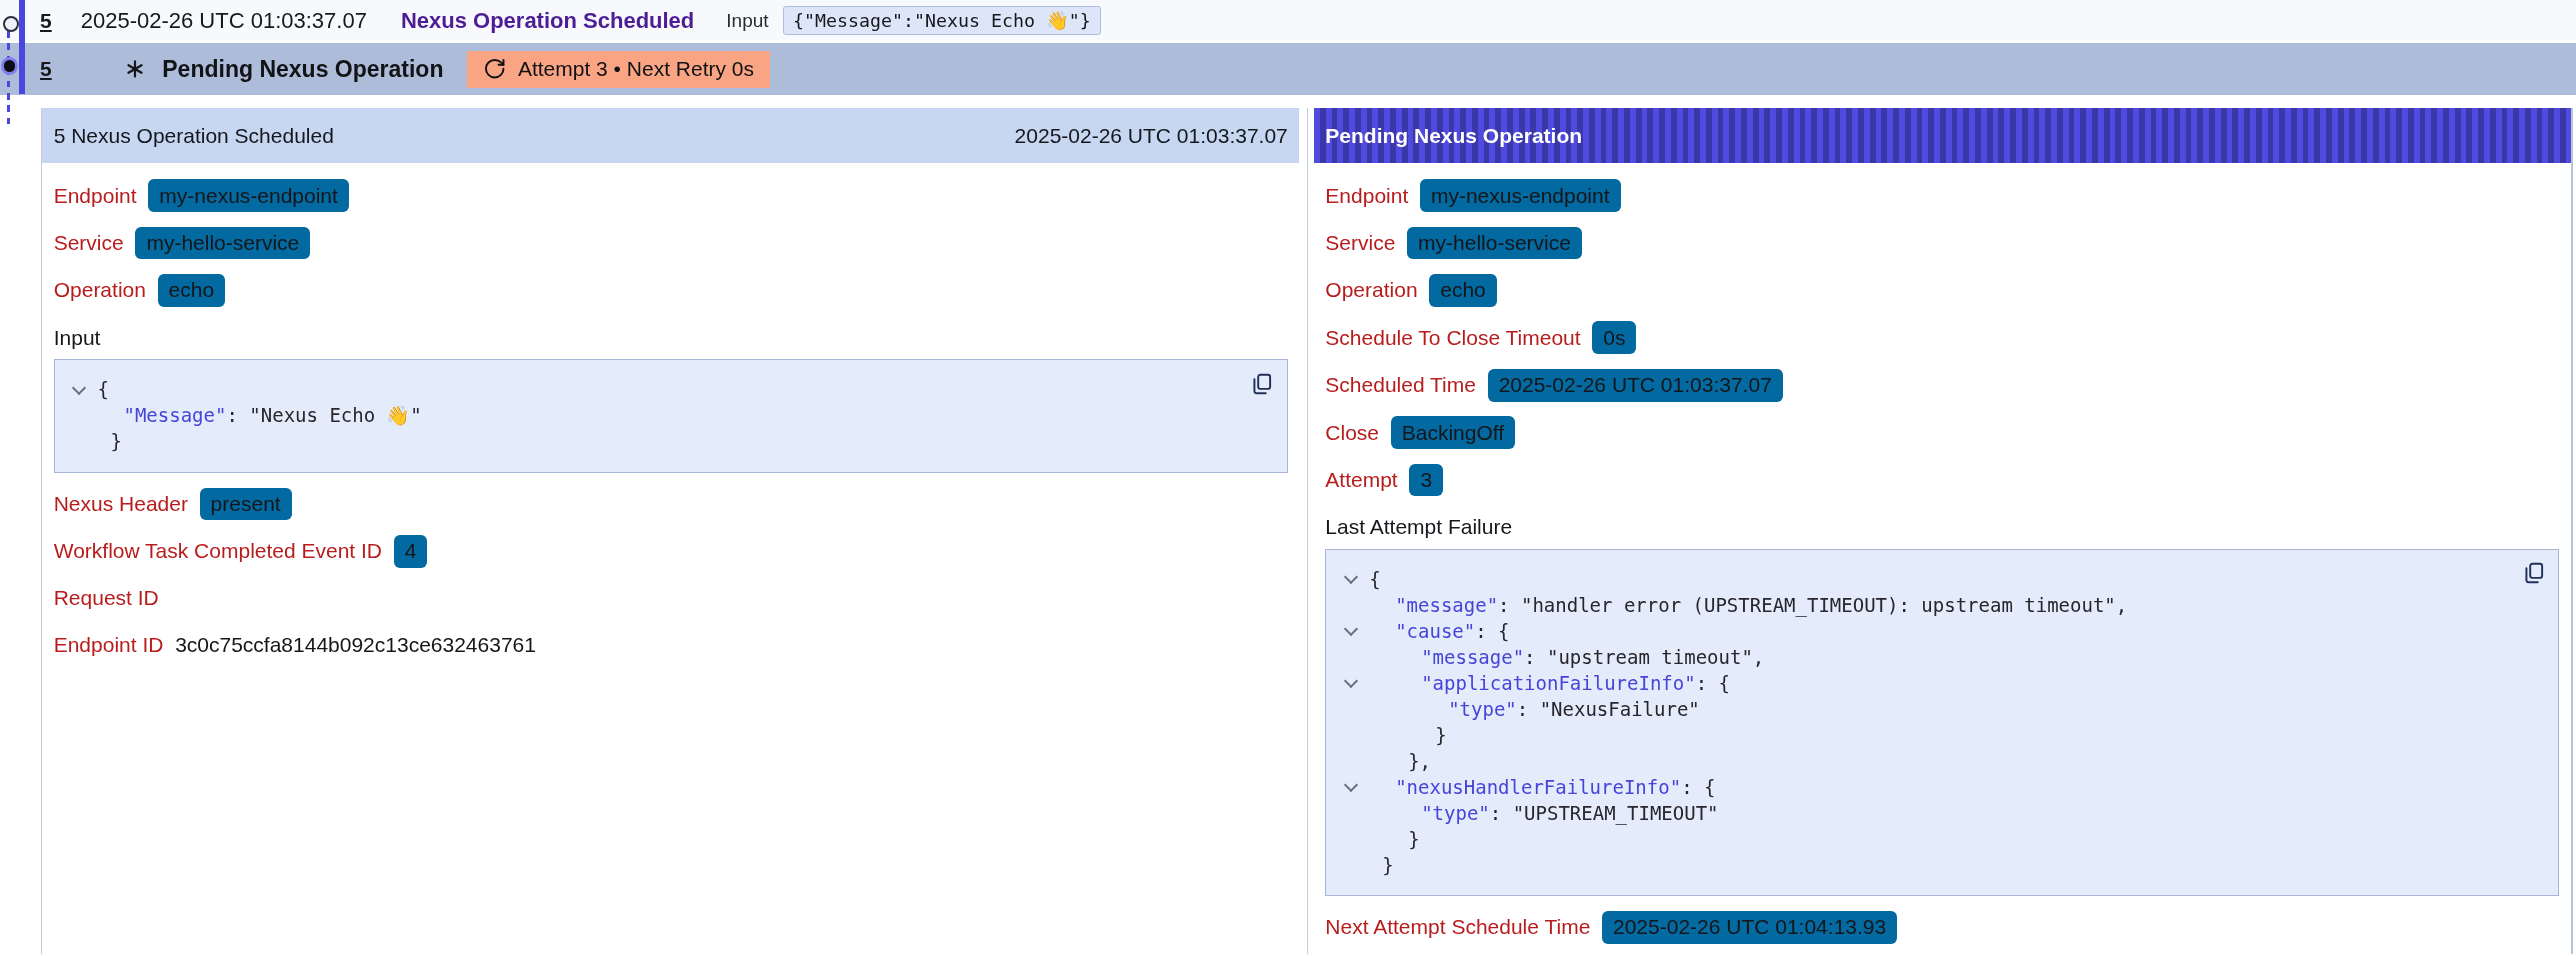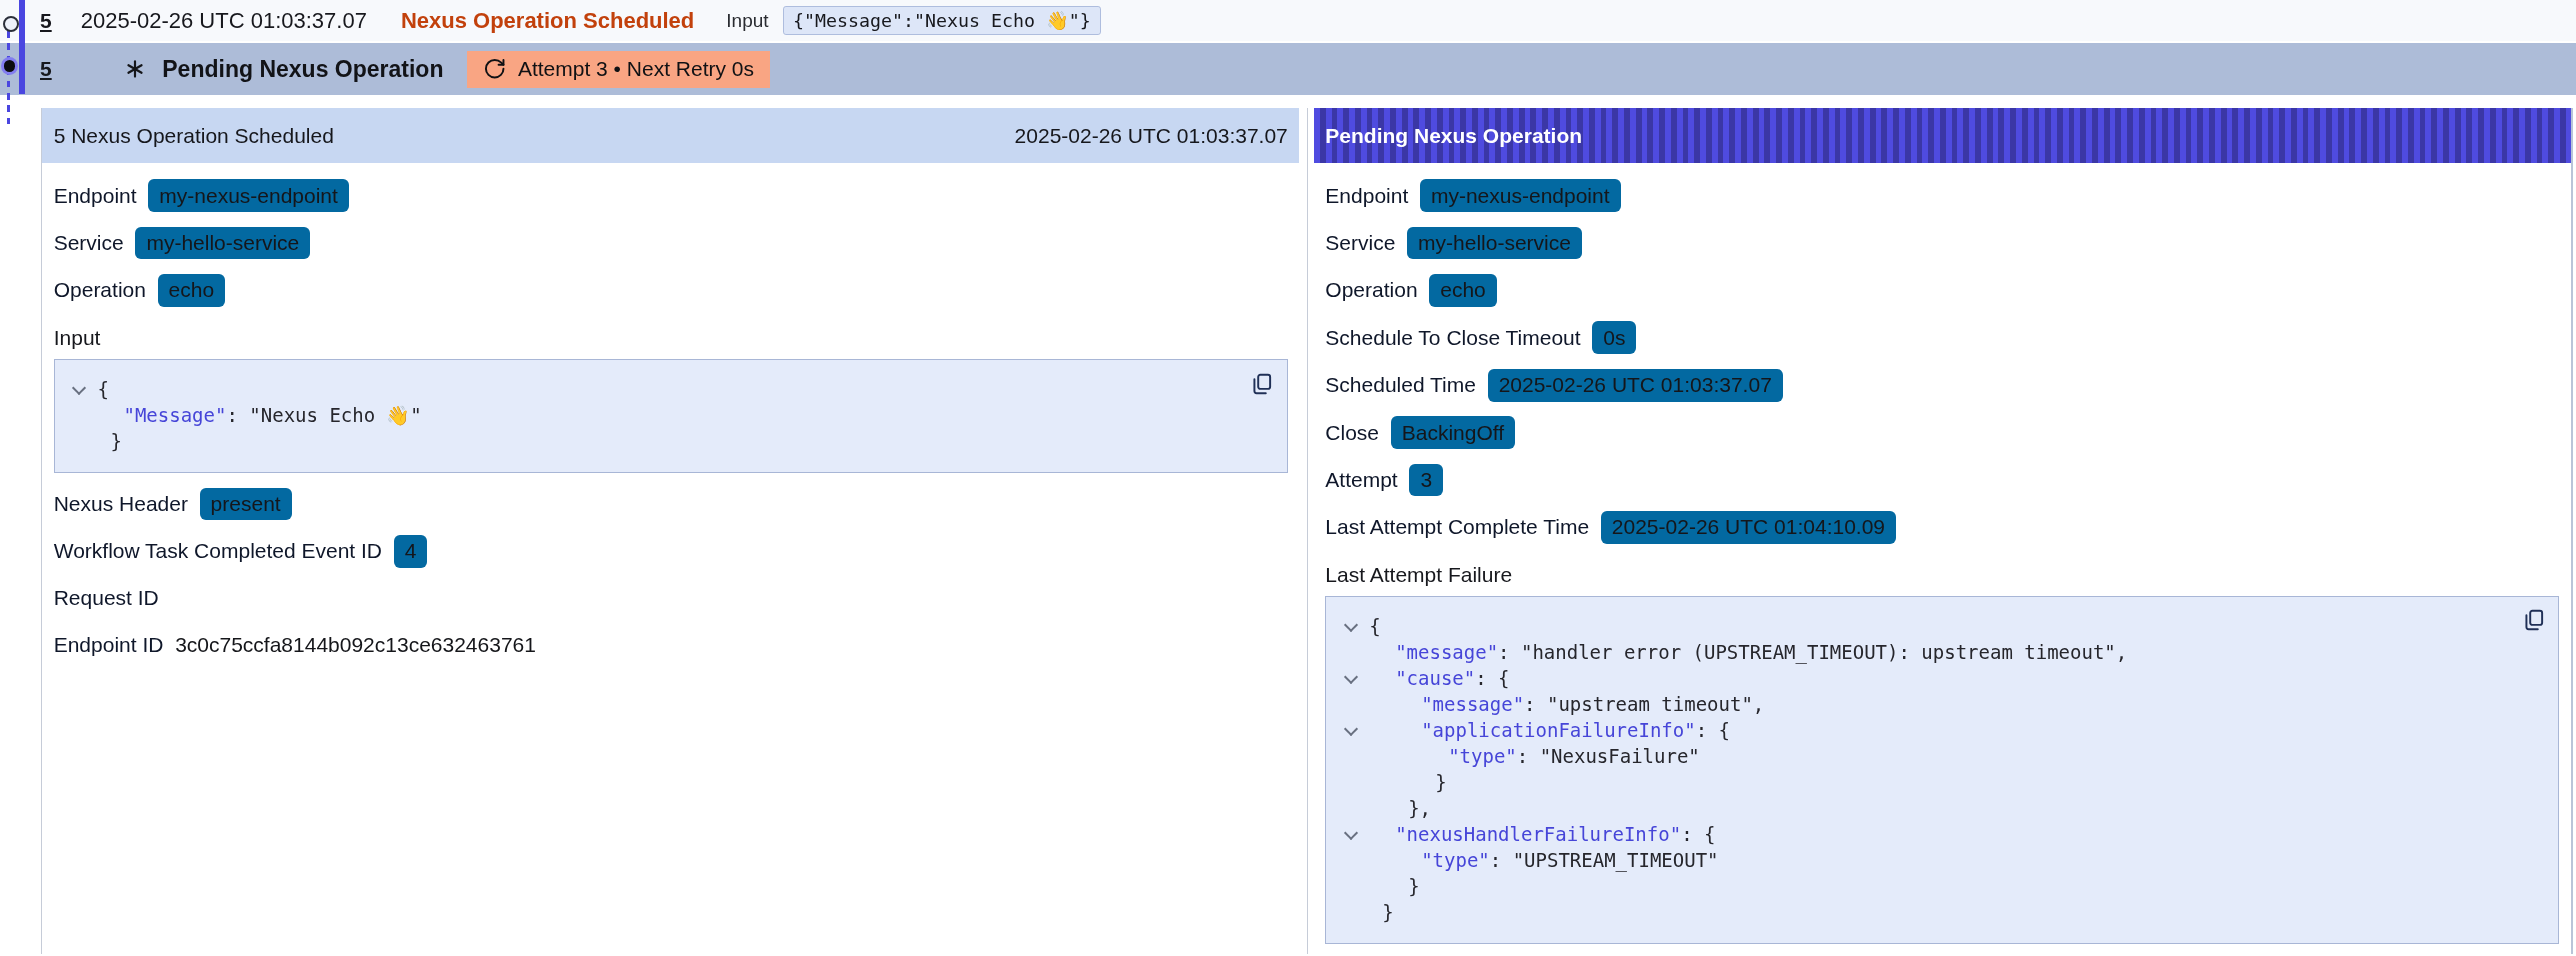--- a/index.html
+++ b/index.html
@@ -13,42 +13,42 @@
   .tcircle-open{position:absolute;left:2.9px;top:16px;width:12.4px;height:12.4px;border-radius:50%;
         border:2.2px solid #2b2f3a;background:#edf1fa;z-index:2;}
   .tcircle-filled{position:absolute;left:3.7px;top:60px;width:11.7px;height:11.7px;border-radius:50%;
         background:#0c0d10;box-shadow:0 0 0 2.9px #837ef0;z-index:2;}
 
   
   .evrow1{display:flex;align-items:center;height:41px;background:#f7f9fc;padding-left:40px;}
   .evrow2{display:flex;align-items:center;height:52px;background:#adbcd8;padding-left:40px;margin-top:2.2px;}
   .elink{font-size:21px;font-weight:600;color:#17181d;text-decoration:underline;cursor:pointer;}
   .ts{font-size:22px;margin-left:29px;}
-  .evtitle{font-size:22px;font-weight:700;margin-left:34px;color:#c2410c;}
+  .evtitle{font-size:22px;font-weight:700;margin-left:34px;color:#4c1d95;}
   .inplabel{font-size:19px;margin-left:32px;color:#2a2c31;}
   .chip{margin-left:14.6px;font-family:"DejaVu Sans Mono",monospace;font-size:18.3px;color:#17181d;
         background:#dde6f8;border:1.5px solid #aebdde;border-radius:2.9px;padding:2.9px 8.8px;}
   .pend-icon{margin-left:70px;display:flex;align-items:center;}
   .pendtitle{font-size:23px;font-weight:700;margin-left:14.6px;color:#121317;}
   .retrybadge{display:flex;align-items:center;gap:11.7px;background:#f9a583;margin-left:23.4px;
         padding:6.6px 16px;font-size:21px;color:#101114;cursor:pointer;justify-content:flex-end;}
 
   
   .panels{margin:13px 2.9px 0 41px;display:flex;align-items:stretch;height:846px;
           border-left:0.7px solid #c6ccd8;border-right:2.2px solid #b9c4d8;}
   .panel{flex:1;min-width:0;}
   .panel.left{padding-right:7.3px;}
   .panel.right{border-left:0.7px solid #c6ccd8;margin-left:0;padding-left:5.9px;}
   .phead{height:55px;display:flex;align-items:center;justify-content:space-between;
          padding:0 11.7px;font-size:21px;background:#c7d7f2;color:#16171c;}
   .phead.striped{background:repeating-linear-gradient(90deg,#4f4be0 0 5.9px,#3b37a6 5.9px 11.7px);
          color:#ffffff;justify-content:flex-start;font-weight:600;}
   .pbody{padding:1.5px 11.7px 0 11.7px;}
   .frow{display:flex;align-items:center;margin-top:14.6px;min-height:32px;}
-  .flabel{font-size:21px;color:#0f172a;margin-right:11.7px;white-space:nowrap;}
+  .flabel{font-size:21px;color:#b91c1c;margin-right:11.7px;white-space:nowrap;}
   .fbadge{background:#0369a1;border-radius:5.9px;padding:4.4px 11px;font-size:21px;color:#15161a;white-space:nowrap;}
   .flink{font-size:21px;color:#15161a;cursor:pointer;white-space:nowrap;}
   .cb-label{font-size:21px;margin:19px 0 9.5px;}
   .codeblock{position:relative;background:#e4ebfa;border:1.5px solid #a8b6d6;padding:16px 14.6px 17.6px 8.8px;}
   .code-line{font-family:"DejaVu Sans Mono",monospace;font-size:19px;line-height:26px;
              color:#26262c;position:relative;white-space:pre;}
   .json-key{color:#4645d8;}
   .chev{position:absolute;left:11px;top:6.6px;width:8px;height:8px;
         border-right:2.2px solid #687080;border-bottom:2.2px solid #687080;transform:rotate(45deg);cursor:pointer;}
   .copybtn{position:absolute;top:10.3px;right:11.7px;background:none;border:none;padding:0;cursor:pointer;line-height:0;}
@@ -170,24 +170,20 @@
             <span class="flabel">Scheduled Time</span>
             <span class="fbadge">2025-02-26 UTC 01:03:37.07</span>
           </div>
           <div class="frow">
             <span class="flabel">Close</span>
             <span class="fbadge">BackingOff</span>
           </div>
           <div class="frow">
             <span class="flabel">Attempt</span>
             <span class="fbadge">3</span>
-          </div>
-          <div class="frow">
-            <span class="flabel">Last Attempt Complete Time</span>
-            <span class="fbadge">2025-02-26 UTC 01:04:10.09</span>
           </div>
         </div>
       <div class="cb-label">Last Attempt Failure</div>
       <div class="codeblock">
         <button class="copybtn">
           <svg width="26" height="26" viewBox="0 0 24 24" fill="none" stroke="#203057" stroke-width="1.8" stroke-linecap="round" stroke-linejoin="round">
             <rect x="8.5" y="3.5" width="11" height="13" rx="2"></rect>
               <path d="M5 7.5v11a2 2 0 0 0 2 2h8.5"></path>
           </svg>
         </button>

